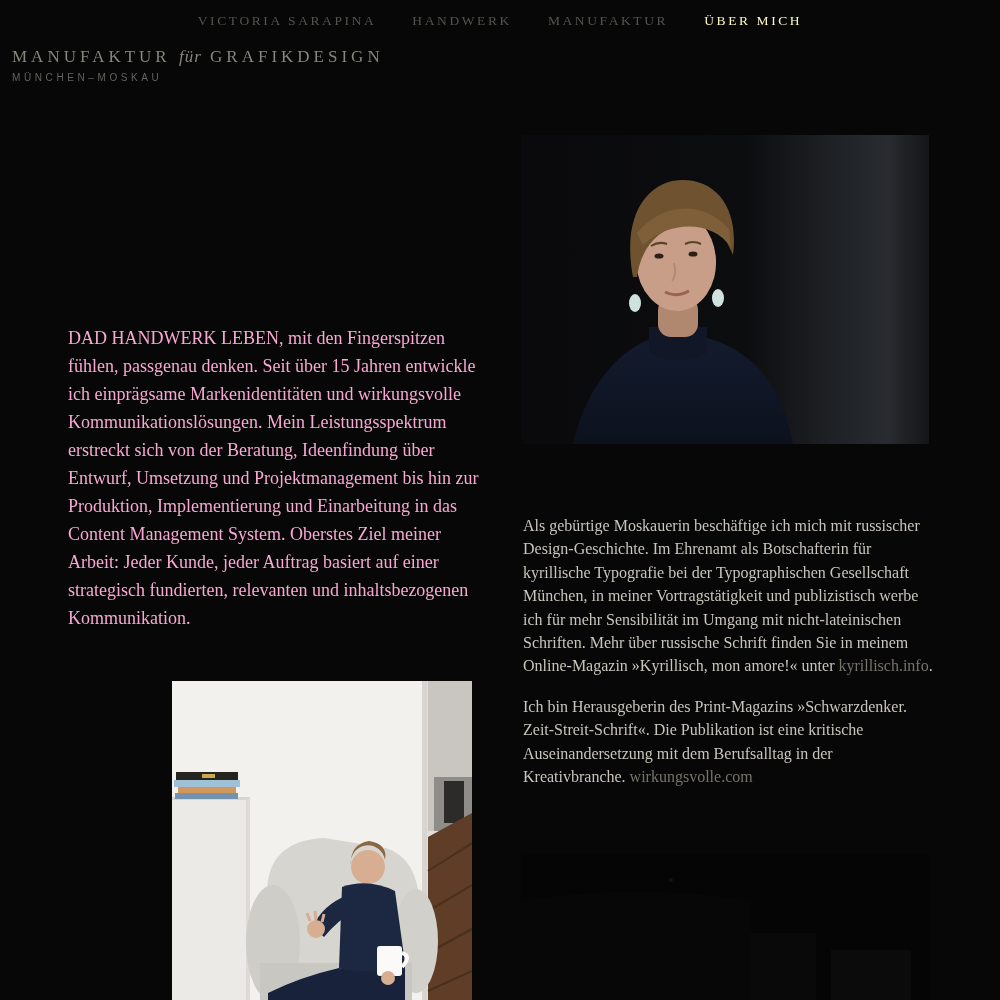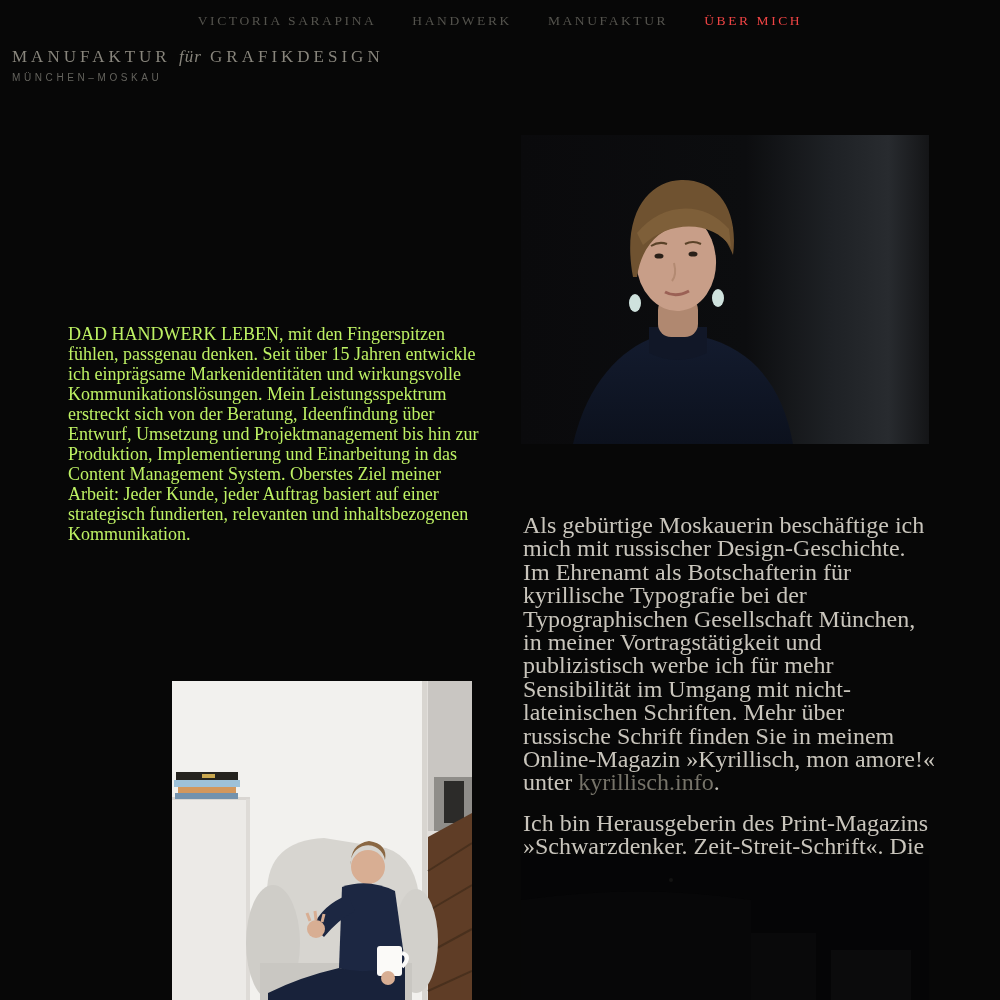--- a/index.html
+++ b/index.html
@@ -1,31 +1,31 @@
 <!DOCTYPE html>
 <html><head>
 <meta charset="utf-8">
 <style>
   html,body{margin:0;padding:0;background:#070707;}
   .page{position:relative;width:1000px;height:1000px;background:#070707;overflow:hidden;
         font-family:"Liberation Serif","DejaVu Serif",serif;}
   
   .nav{position:absolute;top:13px;left:0;width:100%;display:flex;justify-content:center;gap:36px;}
   .nav a{font-size:13.5px;letter-spacing:2.6px;color:#54534d;text-decoration:none;white-space:nowrap;}
-  .nav a.active{color:#ef4444;text-align:center;}
+  .nav a.active{color:#fef9c3;text-align:center;}
   
   .logo{position:absolute;top:47px;left:12px;width:100%;text-align:left;text-decoration:none;display:block;}
   .logo-title{font-size:17px;letter-spacing:4px;color:#88857c;}
   .logo-title .fur{font-style:italic;letter-spacing:1px;text-transform:none;}
   .logo-sub{margin-top:5px;font-size:10px;letter-spacing:3.6px;color:#64635d;
             font-family:"Liberation Sans","DejaVu Sans",sans-serif;}
   
-  .intro{position:absolute;left:68px;top:324px;width:414px;font-size:18px;line-height:20px;
-         color:#bef264;hyphens:manual;margin:0;}
-  .biocol{position:absolute;left:523px;top:514px;width:414px;font-size:24px;line-height:23.4px;color:#c9c5bc;}
+  .intro{position:absolute;left:68px;top:324px;width:414px;font-size:18px;line-height:28px;
+         color:#f9a8d4;hyphens:manual;margin:0;}
+  .biocol{position:absolute;left:523px;top:514px;width:414px;font-size:16px;line-height:23.4px;color:#c9c5bc;}
   .biocol p{margin:0 0 17px 0;hyphens:manual;}
   a.textlink{color:#767369;text-decoration:none;}
   
   .photo{position:absolute;display:block;}
   .portrait{left:521px;top:135px;}
   .interview{left:172px;top:681px;}
   .darkphoto{left:521px;top:855px;}
 </style>
 </head>
 <body>

